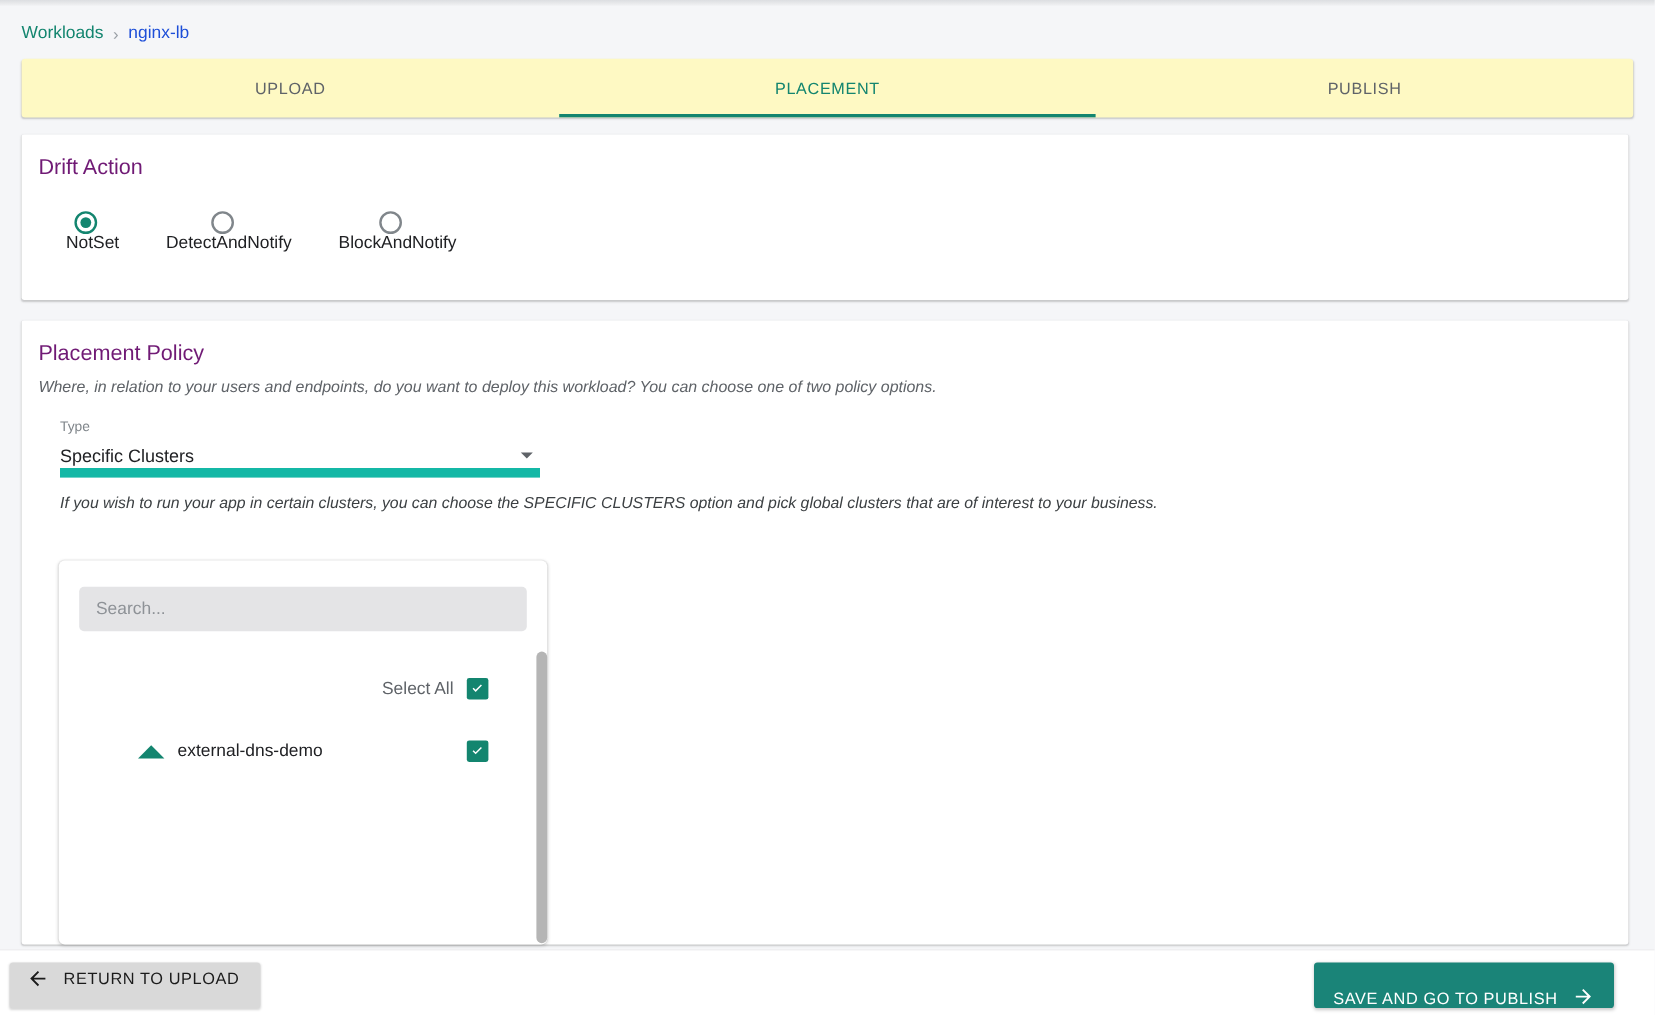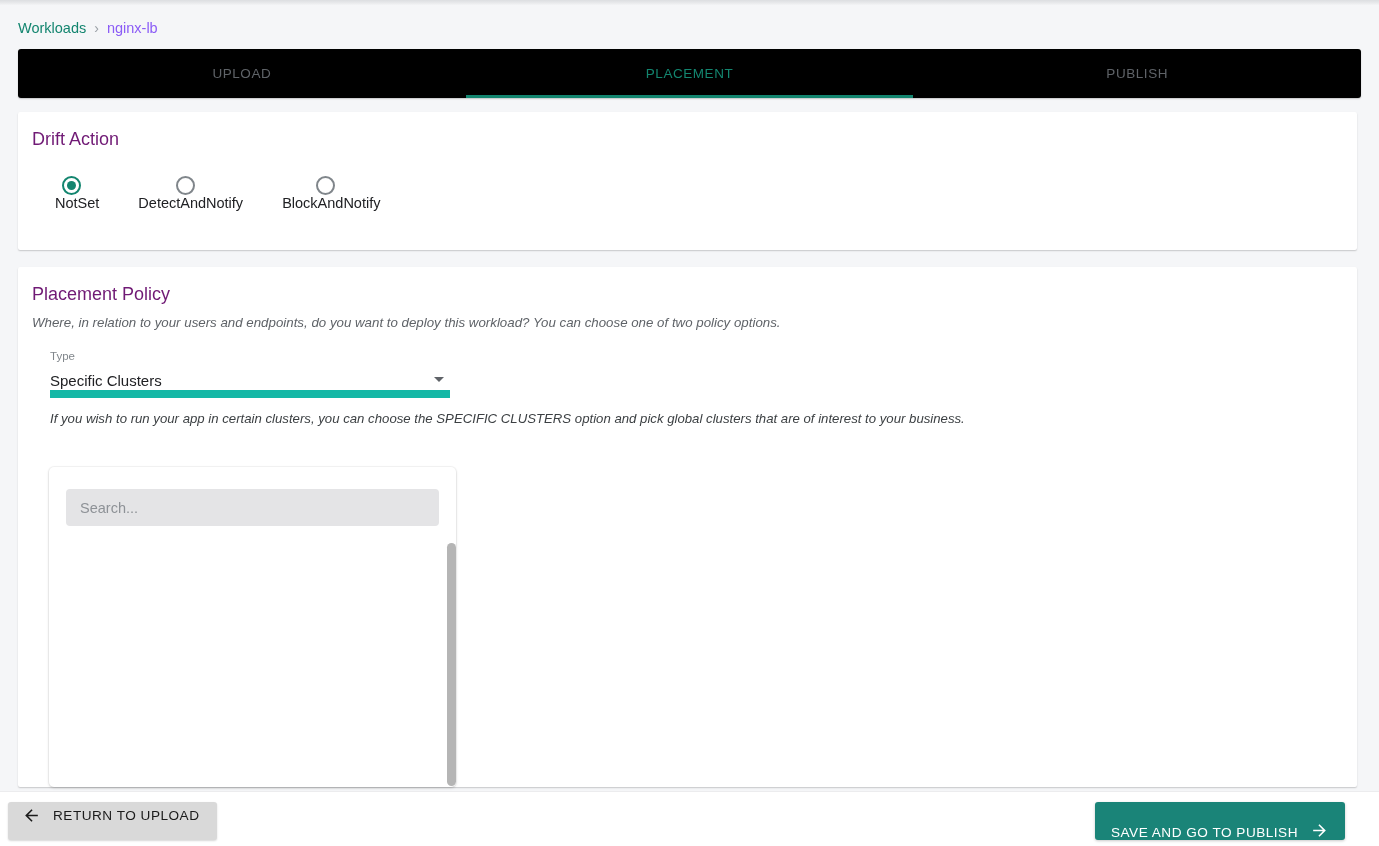--- a/index.html
+++ b/index.html
@@ -18,27 +18,27 @@
   }
 
   
   .breadcrumb {
     position: absolute; left: 18px; top: 18px;
     display: flex; align-items: center; gap: 8px;
     font-size: 14.5px; line-height: 20px;
   }
   .breadcrumb .crumb-link { color: #13856f; cursor: pointer; }
   .breadcrumb .crumb-sep { color: #9aa0a6; font-size: 14px; }
-  .breadcrumb .crumb-current { color: #8b5cf6; text-align: right; }
+  .breadcrumb .crumb-current { color: #1d4ed8; text-align: right; }
 
   
   .tabbar {
     position: absolute; left: 18px; top: 49px;
     width: 1343px; height: 49px;
-    background: #000000;
+    background: #fef9c3;
     border-radius: 3px;
     box-shadow: 0 1px 2px rgba(0,0,0,.13), 0 1px 1px rgba(0,0,0,.08);
     display: flex;
     overflow: hidden;
   }
   .tab {
     flex: 1 1 0; display: flex; align-items: center; justify-content: center;
     font-size: 13.5px; letter-spacing: .55px; color: #5f6368;
     cursor: pointer; position: relative; height: 100%;
     font-weight: 400;
@@ -244,20 +244,42 @@
       <span class="select-value">Specific Clusters</span>
       <span class="select-arrow"></span>
     </div>
   </div>
 
   <div class="helper-text">If you wish to run your app in certain clusters, you can choose the SPECIFIC CLUSTERS option and pick global clusters that are of interest to your business.</div>
 
   <div class="cluster-panel">
     <input class="search-input" type="text" placeholder="Search..." style="">
 
+    <div class="list-area">
+
+      <div class="select-all-row">
+        <span class="select-all-label">Select All</span>
+        <span class="checkbox">
+          <svg width="14" height="14" viewBox="0 0 24 24" aria-hidden="true">
+            <path d="M9.2 16.4 4.8 12l1.5-1.5 2.9 2.9 7.5-7.5L18.2 7.4z" fill="#ffffff"></path>
+          </svg>
+        </span>
+      </div>
+
+      <div class="cluster-row">
+        <span class="expander"></span>
+        <span class="cluster-name">external-dns-demo</span>
+        <span class="checkbox">
+          <svg width="14" height="14" viewBox="0 0 24 24" aria-hidden="true">
+            <path d="M9.2 16.4 4.8 12l1.5-1.5 2.9 2.9 7.5-7.5L18.2 7.4z" fill="#ffffff"></path>
+          </svg>
+        </span>
+      </div>
+
+    </div>
   </div>
 
   <div class="scrollbar-wrap"></div>
 
   <div class="bottombar">
     <button class="btn-return">
       <svg class="arrow-ico" width="19" height="19" viewBox="0 0 24 24" aria-hidden="true">
         <path d="M20 11H7.8l5.6-5.6L12 4l-8 8 8 8 1.4-1.4L7.8 13H20z" fill="#1b1b1b"></path>
       </svg>
       <span>RETURN TO UPLOAD</span>

